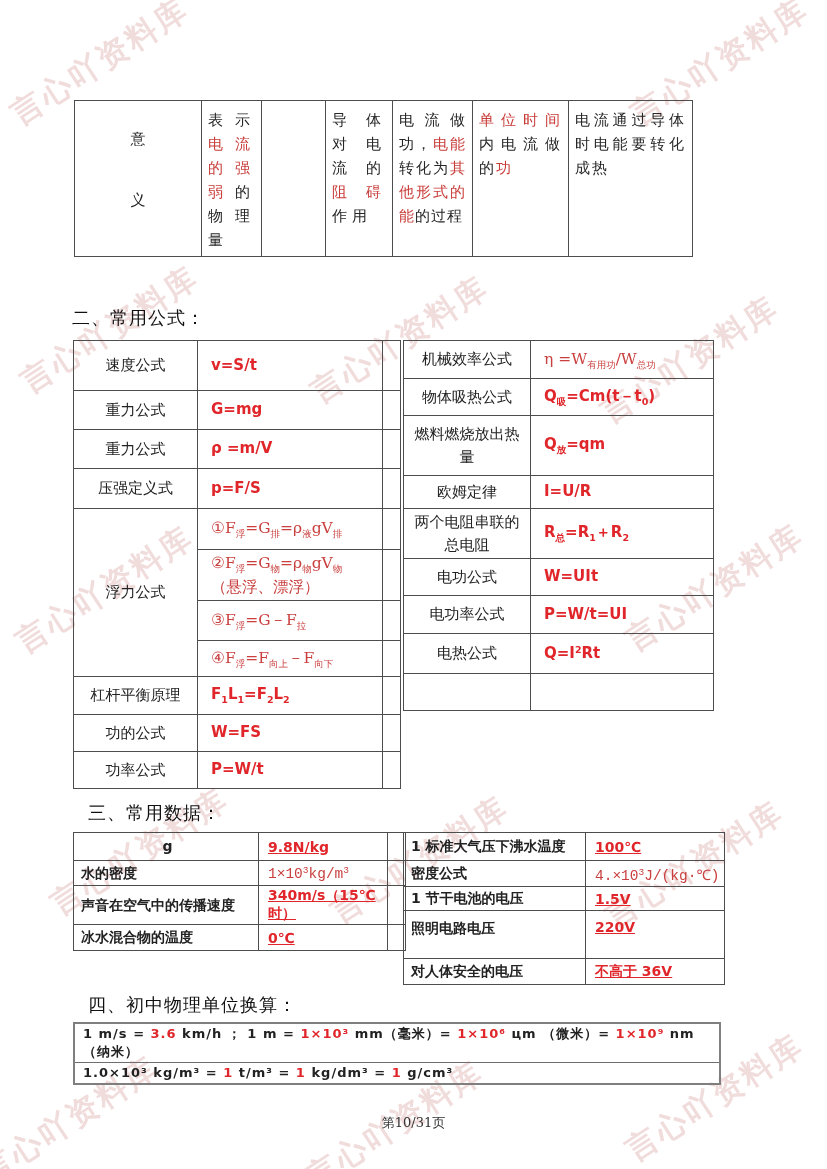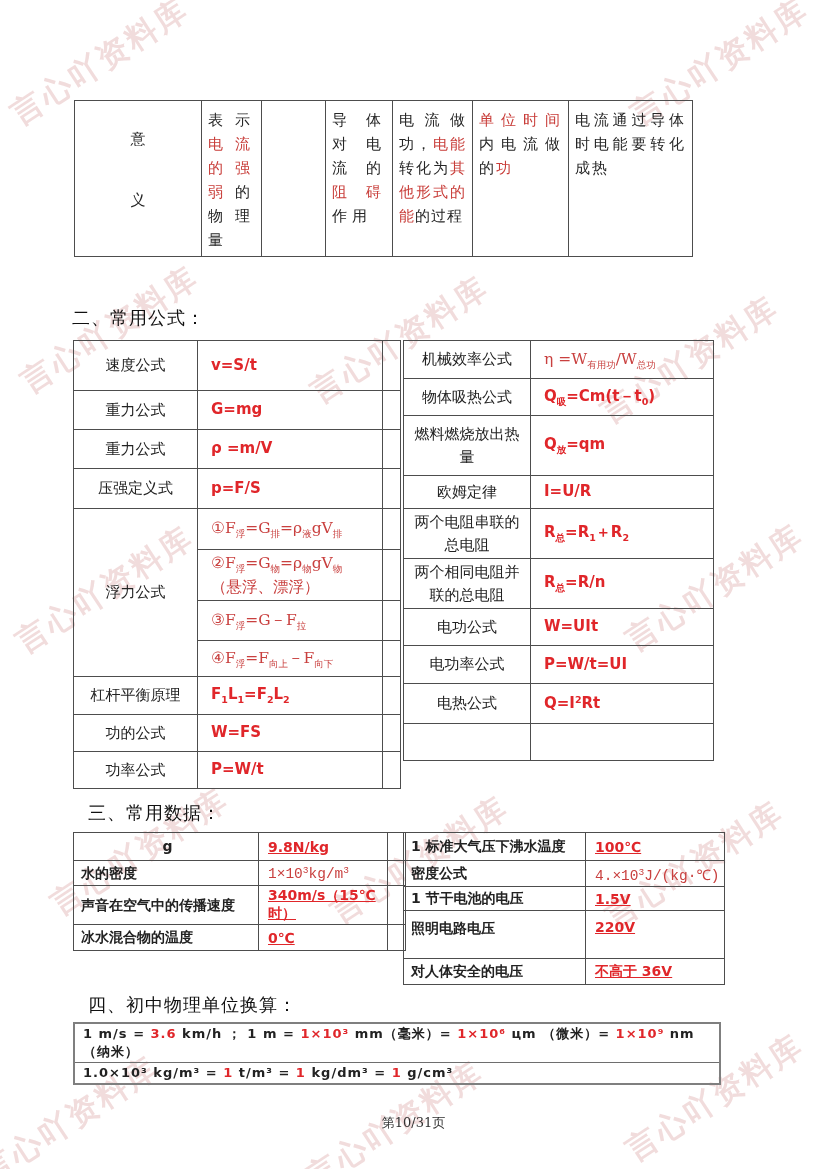--- a/index.html
+++ b/index.html
@@ -189,24 +189,20 @@
       <td class="val f-sans">Q<sub>放</sub>=qm</td>
     </tr>
     <tr style="height:33px">
       <td class="lbl">欧姆定律</td>
       <td class="val f-sans">I=U/R</td>
     </tr>
     <tr style="height:42px">
       <td class="lbl">两个电阻串联的总电阻</td>
       <td class="val f-sans">R<sub>总</sub>=R<sub>1</sub>＋R<sub>2</sub></td>
     </tr>
-    <tr style="height:43px">
-      <td class="lbl">两个相同电阻并联的总电阻</td>
-      <td class="val f-sans">R<sub>总</sub>=R/n</td>
-    </tr>
     <tr style="height:37px">
       <td class="lbl">电功公式</td>
       <td class="val f-sans">W=UIt</td>
     </tr>
     <tr style="height:38px">
       <td class="lbl">电功率公式</td>
       <td class="val f-sans">P=W/t=UI</td>
     </tr>
     <tr style="height:40px">
       <td class="lbl">电热公式</td>

